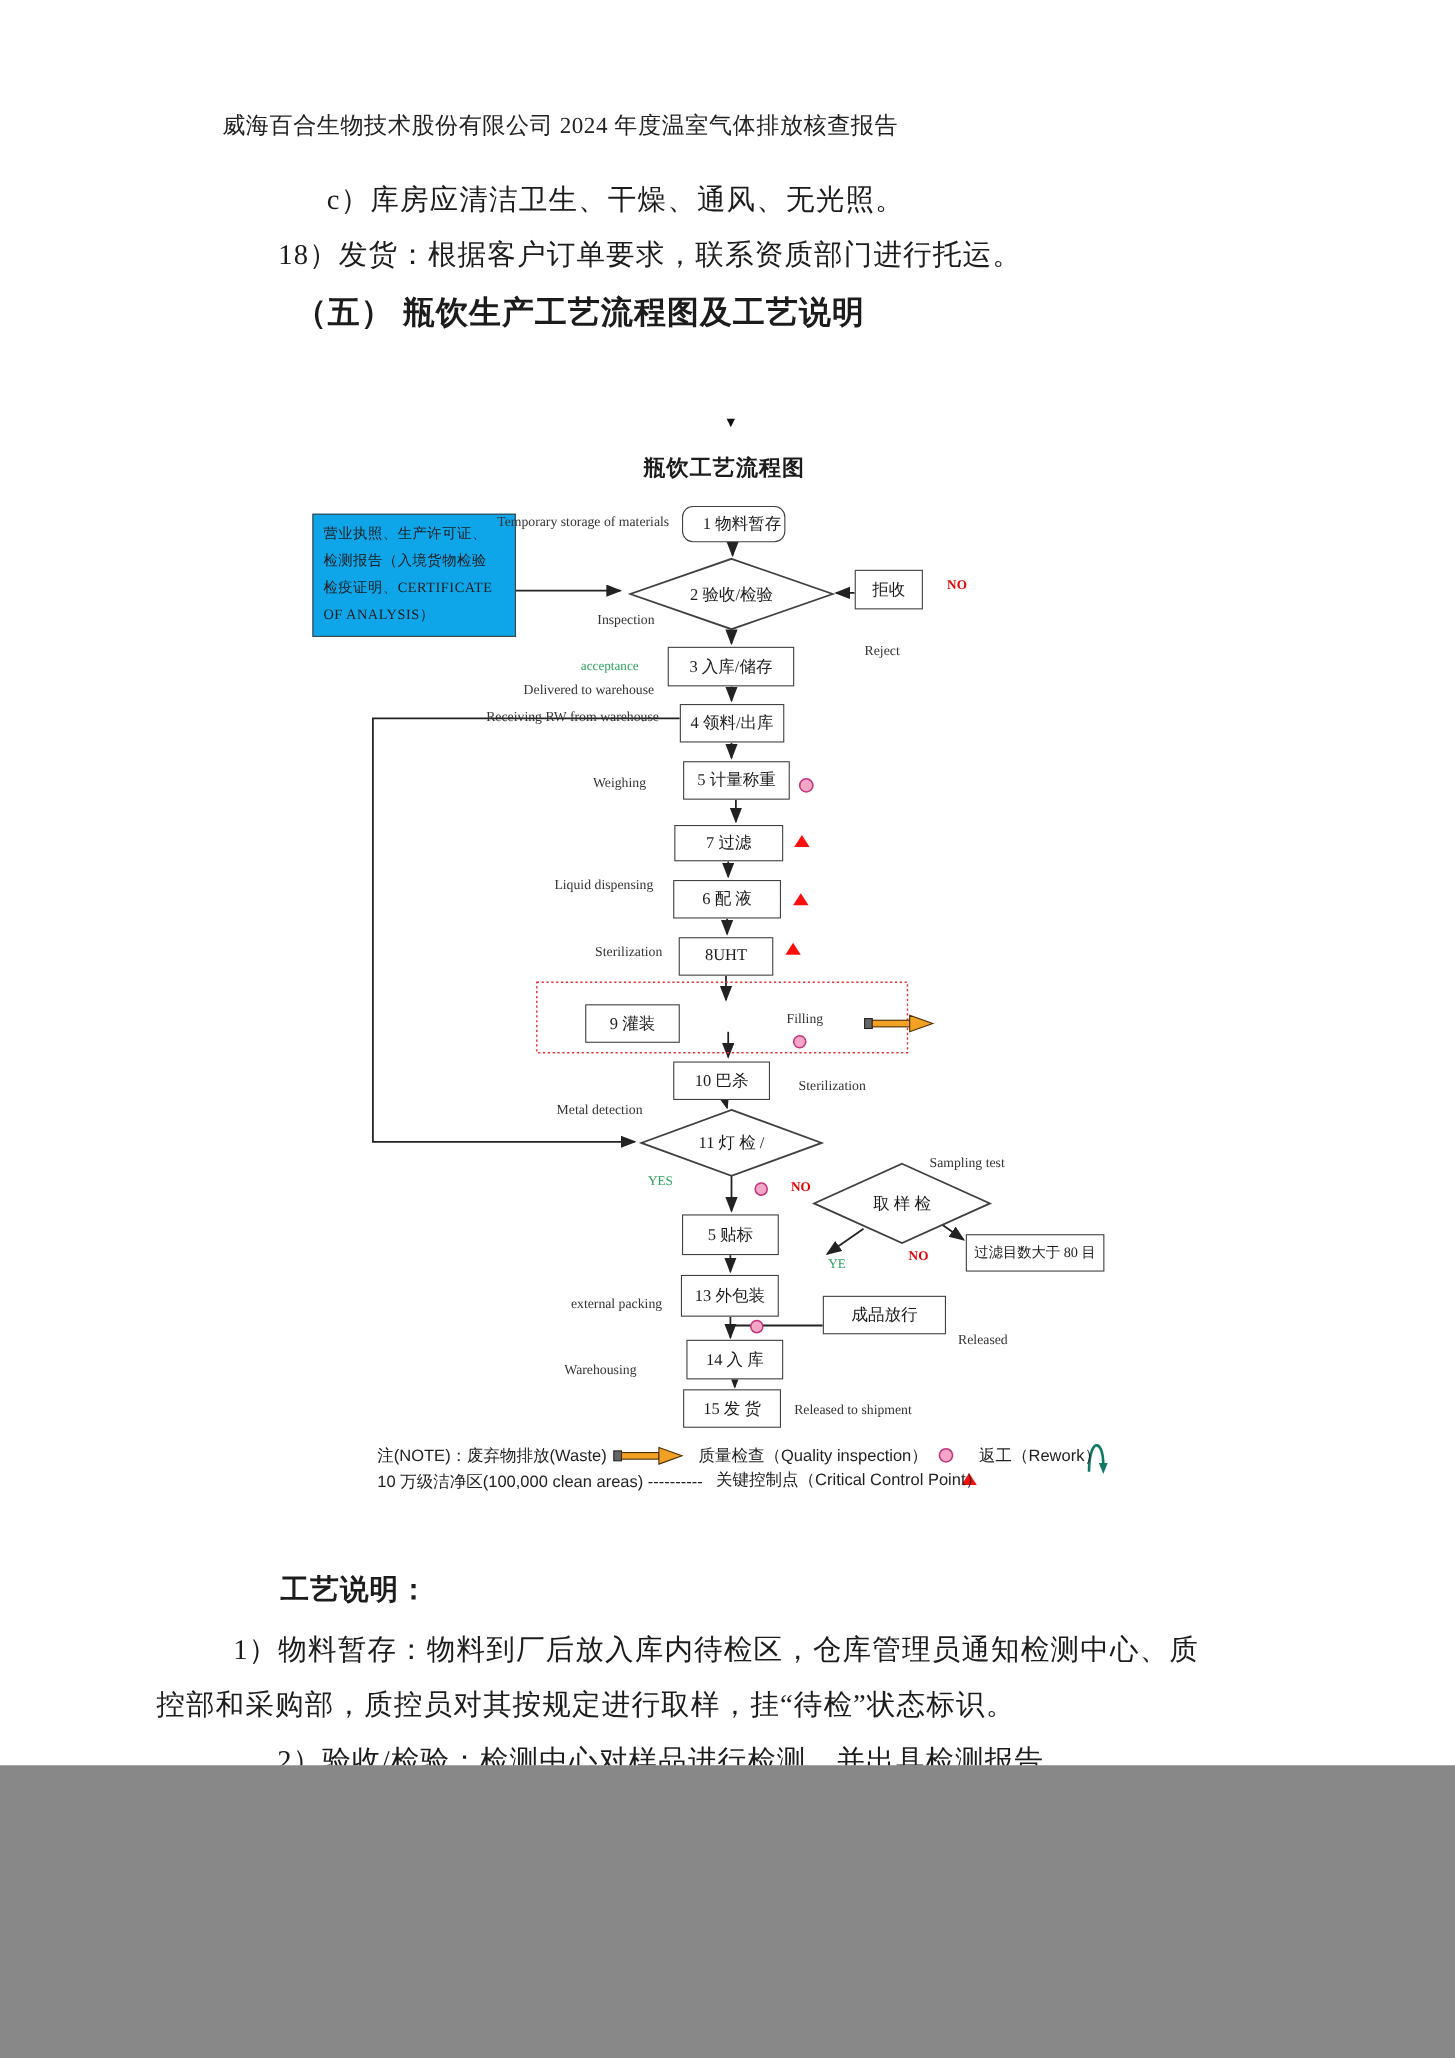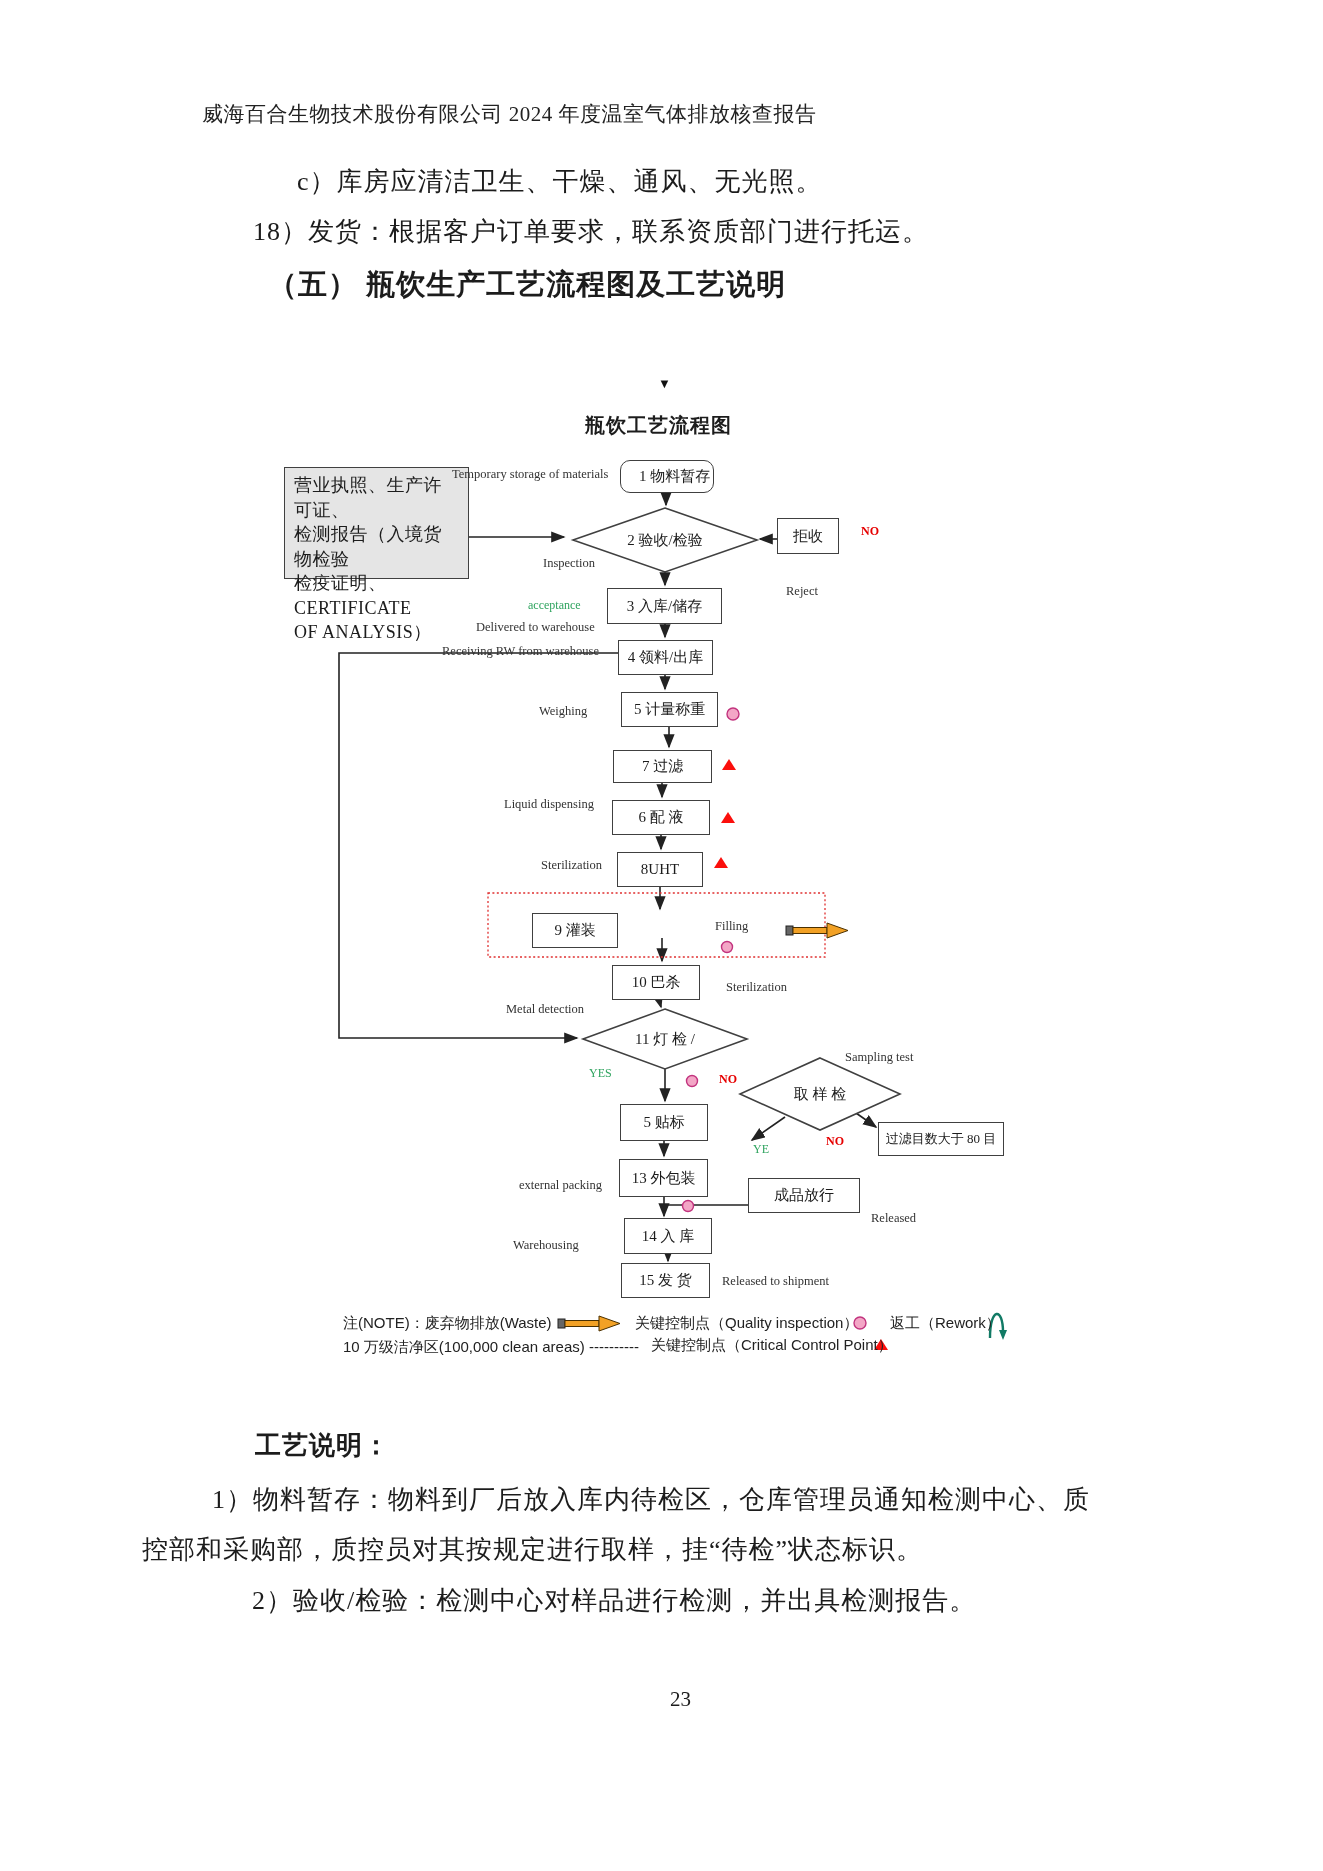--- a/index.html
+++ b/index.html
@@ -1,40 +1,40 @@
 <!DOCTYPE html>
 <html style="--green: #2FA45F; --red: #E60000; --triangle-red: #FB0F0C; --pink-fill: #F3A6C6; --pink-stroke: #C2337E; --orange: #F2A125; --teal: #117A65; --line: #222222; --box-border: #404040; --dotted-red: #E03030;"><head>
 <meta charset="utf-8">
 <style>
   html,body { margin:0; padding:0; background:#888; }
   .page {
-    position:relative; width:1323px; height:1871px; margin:0 auto;
+    position:relative; width:1323px; height:1605px; margin:0 auto;
     background:#ffffff; overflow:hidden;
     font-family:"Liberation Serif","DejaVu Serif",serif; color:#1c1c1c;
   }
   .abs { position:absolute; white-space:nowrap; }
   .doc-text { font-size:26px; letter-spacing:1px; }
   .hdr { font-size:21px; letter-spacing:0.5px; color:#222; }
   .sec-title { font-size:29px; font-weight:bold; letter-spacing:1px; }
   .fc-title { font-size:20px; font-weight:bold; letter-spacing:1px;font-family:Liberation Serif, serif; }
   .pointer { font-size:13px; color:#111; }
   svg.layer { position:absolute; left:0; top:0; z-index:1; }
   .fbox {
     position:absolute; z-index:2; background:#fff;
     border:1.6px solid var(--box-border,#404040);
     display:flex; align-items:center; justify-content:center;
     font-size:15px; color:#1c1c1c; box-sizing:border-box;
   }
   .fbox.round { border-radius:10px; }
   .fbox.small { font-size:13px; }
   .infobox {
-    position:absolute; z-index:2; background:#e5e5e5;
+    position:absolute; z-index:2; background:#0ea5e9;
     border:1.6px solid var(--box-border,#404040);
     box-sizing:border-box; padding:5px 9px;
-    font-size:18px; line-height:24.5px; letter-spacing:0.5px;
+    font-size:13px; line-height:24.5px; letter-spacing:0.5px;
   }
   .dlabel { position:absolute; z-index:2; width:160px; text-align:center; font-size:15px; }
   .en { position:absolute; z-index:2; font-size:12.5px; color:#333; white-space:nowrap; }
   .tag { position:absolute; z-index:2; font-size:12px; white-space:nowrap; }
   .green { color:var(--green,#2FA45F); }
   .red { color:var(--red,#E60000); font-weight:bold; }
   .legend { position:absolute; z-index:2; font-family:"Liberation Sans","DejaVu Sans",sans-serif; font-size:15px; color:#222; white-space:nowrap; }
   .pagenum { font-size:21px; }
   
   .fline { stroke:var(--line,#222); stroke-width:1.6; fill:none; }
@@ -168,21 +168,21 @@
   <div class="en" style="left:722px; top:1274px;">Released to shipment</div>
 
   <div class="tag red" style="left:861px; top:524px;">NO</div>
   <div class="tag green" style="left:528px; top:598px;">acceptance</div>
   <div class="tag green" style="left:589px; top:1066px;">YES</div>
   <div class="tag red" style="left:719px; top:1072px;">NO</div>
   <div class="tag green" style="left:753px; top:1142px;">YE</div>
   <div class="tag red" style="left:826px; top:1134px;">NO</div>
 
   <div class="legend" style="left:343px; top:1314px;">注(NOTE)：废弃物排放(Waste)</div>
-  <div class="legend" style="left:635px; top:1314px;">关键控制点（Quality inspection）</div>
+  <div class="legend" style="left:635px; top:1314px;">质量检查（Quality inspection）</div>
   <div class="legend" style="left:890px; top:1314px;">返工（Rework）</div>
   <div class="legend" style="left:343px; top:1338px;">10 万级洁净区(100,000 clean areas) ----------</div>
   <div class="legend" style="left:651px; top:1336px;">关键控制点（Critical Control Point）</div>
 
   <div class="abs doc-text" style="left:255px; top:1428px; font-weight:bold;">工艺说明：</div>
   <div class="abs doc-text" style="left:212px; top:1482px;">1）物料暂存：物料到厂后放入库内待检区，仓库管理员通知检测中心、质</div>
   <div class="abs doc-text" style="left:142px; top:1532px;">控部和采购部，质控员对其按规定进行取样，挂“待检”状态标识。</div>
   <div class="abs doc-text" style="left:252px; top:1583px;">2）验收/检验：检测中心对样品进行检测，并出具检测报告。</div>
 
   <div class="abs pagenum" style="left:670px; top:1687px;">23</div>

